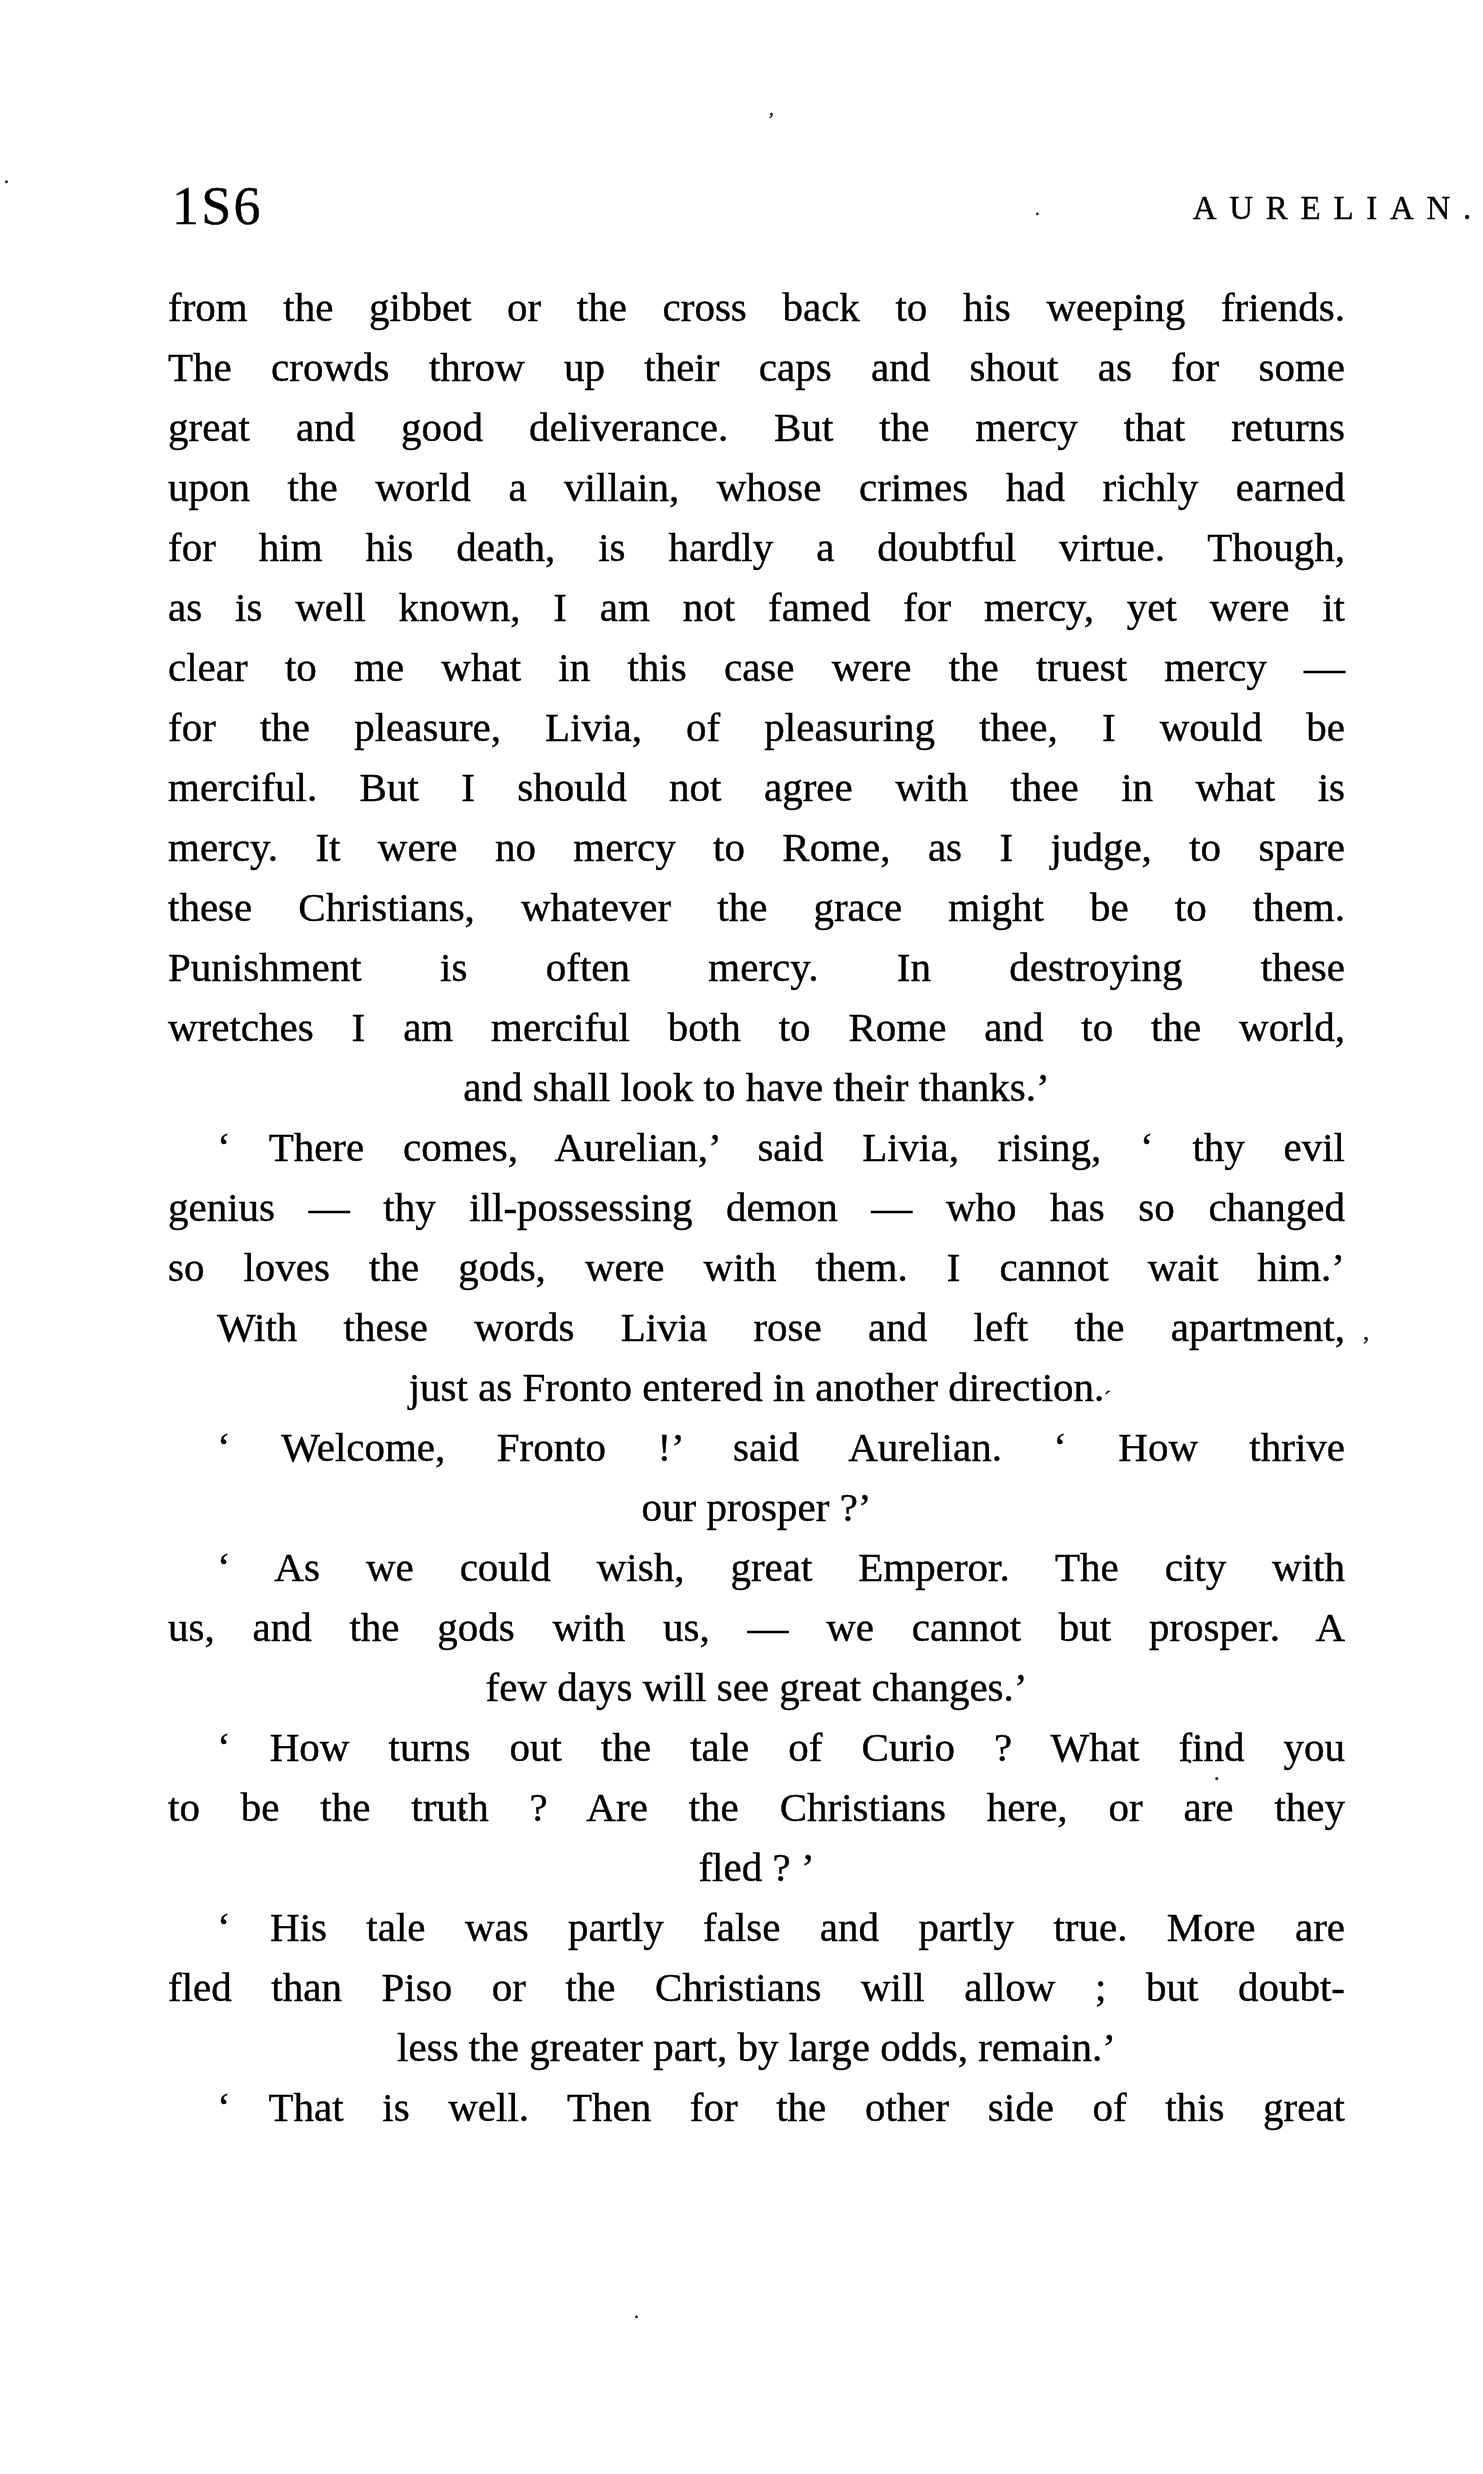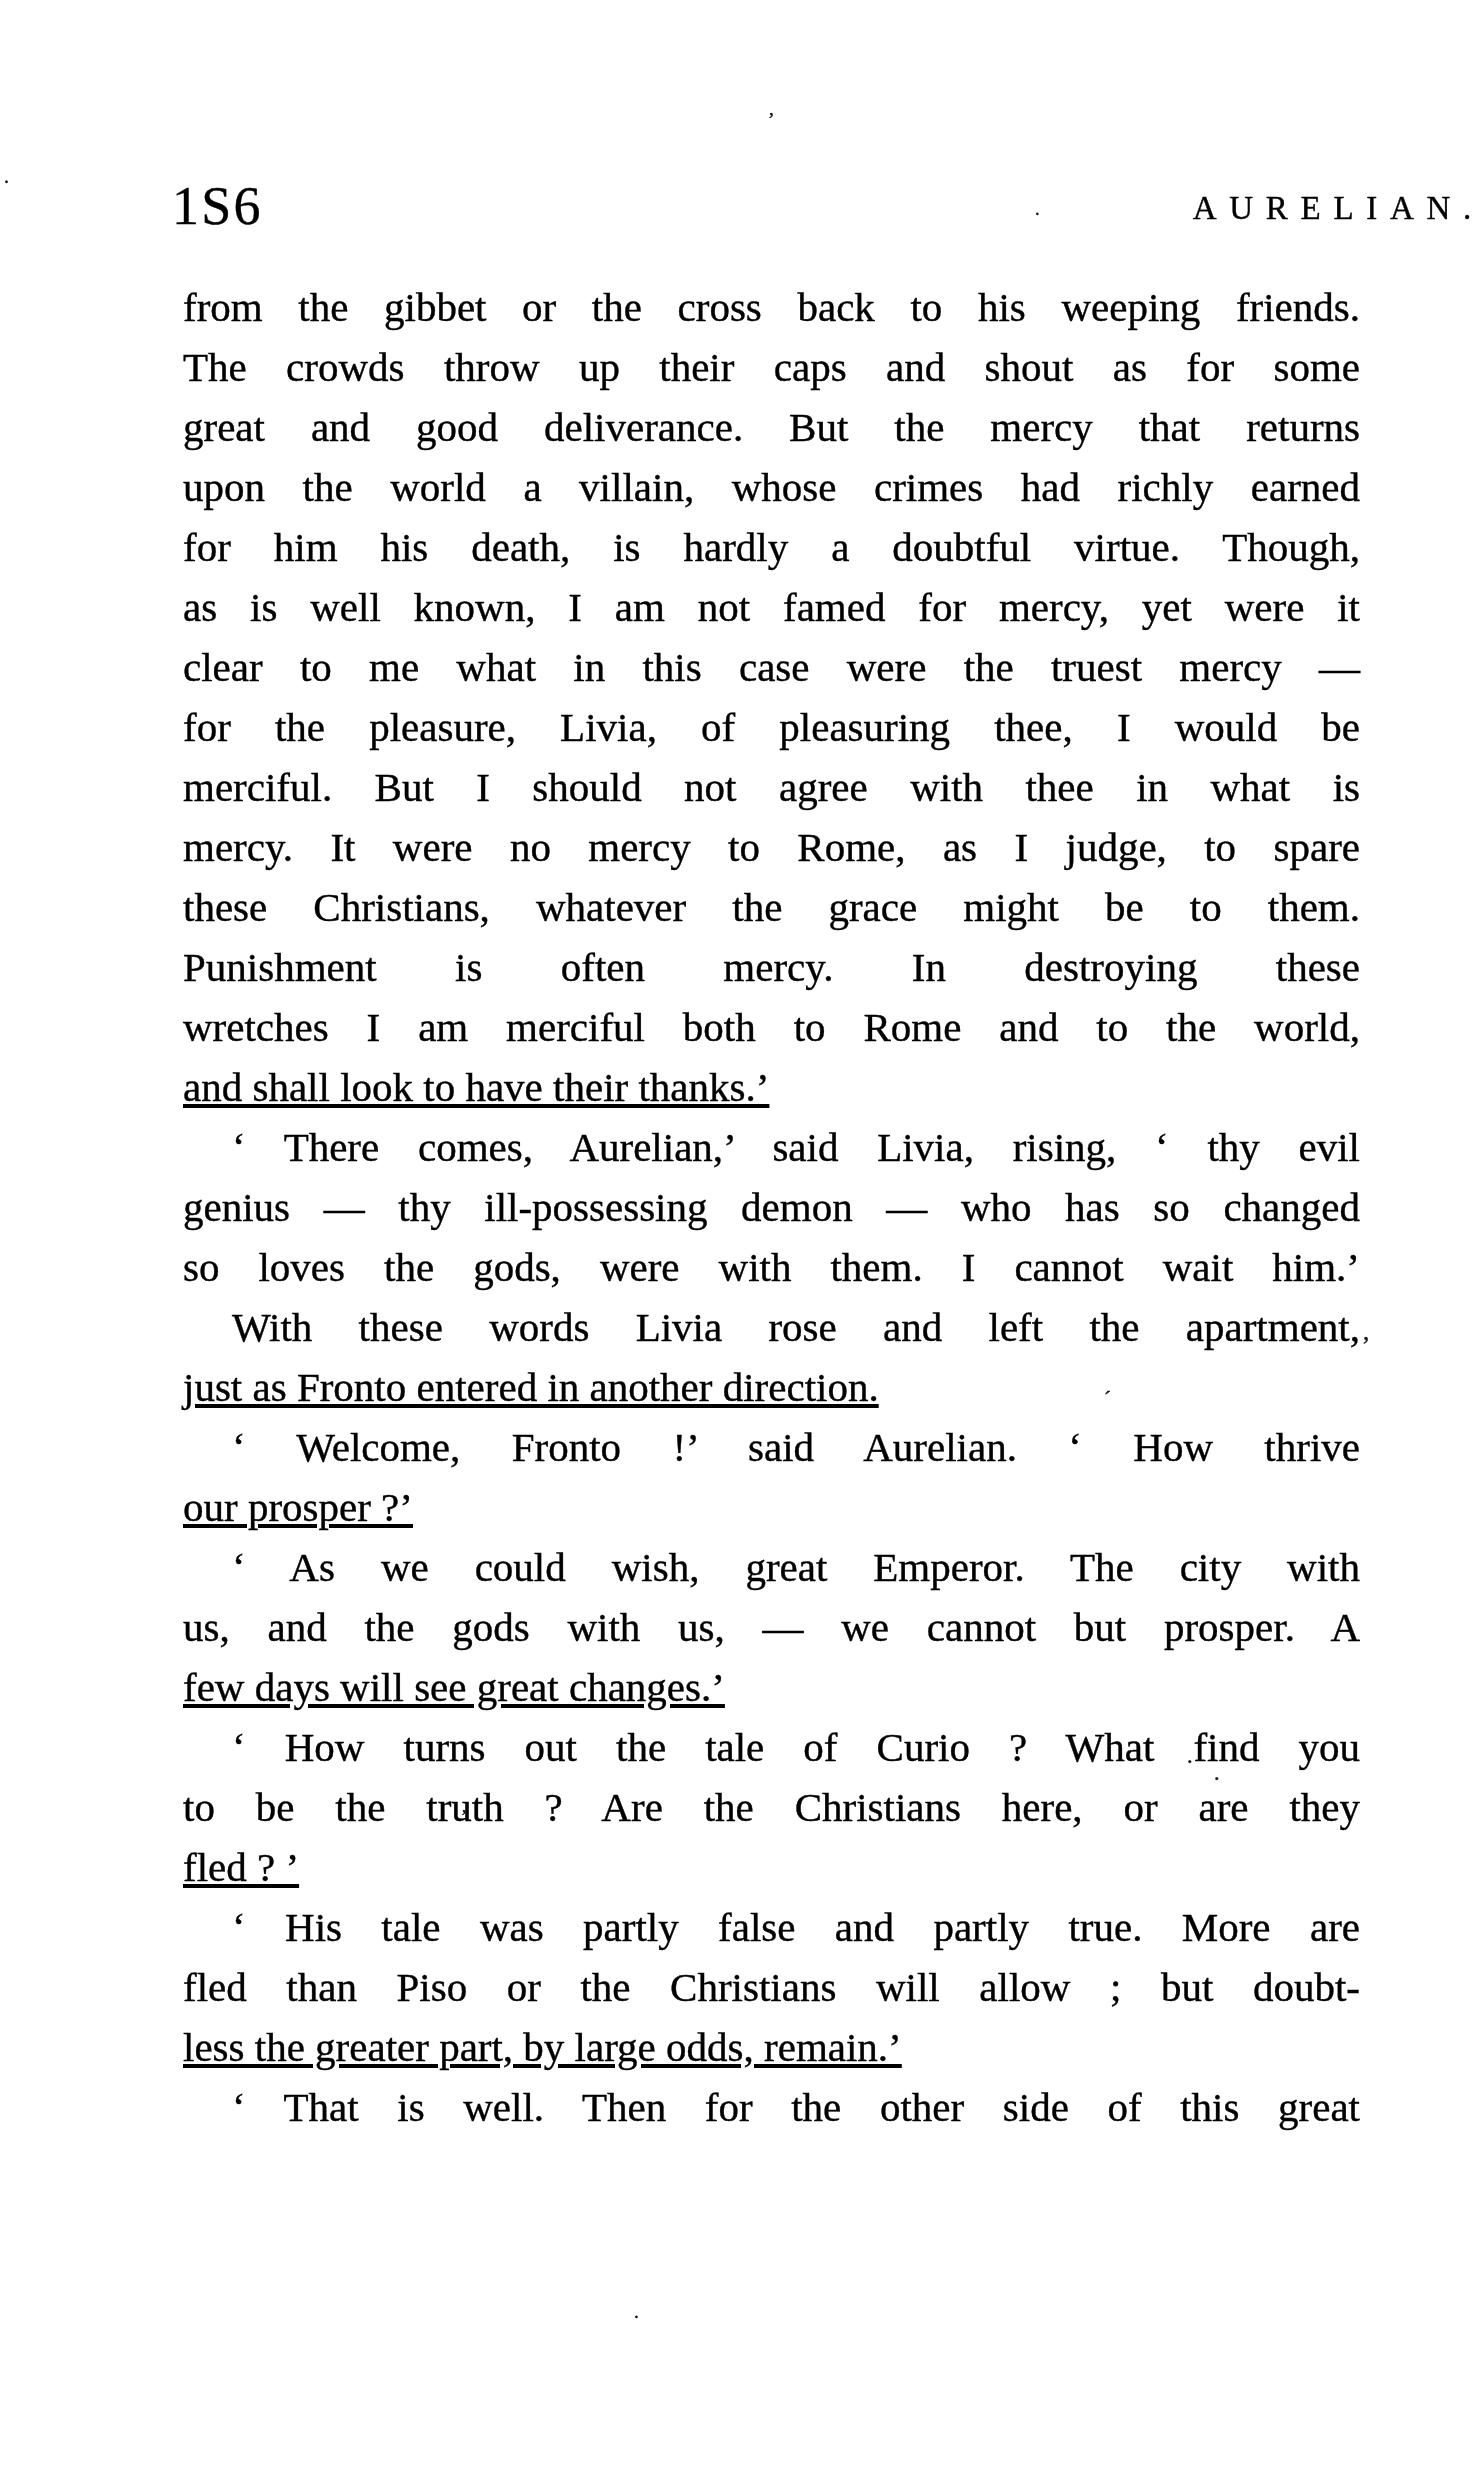--- a/index.html
+++ b/index.html
@@ -31,32 +31,31 @@
     font-size: 33px;
     line-height: 1;
     letter-spacing: 12.7px;
     text-indent: 12.7px;
   }
   .text-block {
     position: absolute;
     left: 168px;
     top: 277px;
     width: 1177px;
-    margin-left: 15px;
   }
   .line {
     font-size: 41px;
     line-height: 60px;
     height: 60px;
   }
   .line.just {
     text-align: justify;
     text-align-last: justify;
   }
-  .line.flush { text-align: left; text-decoration: underline; }
+  .line.flush { text-align: center; }
   .line.indent { padding-left: 49px; }
   .artifact {
     position: absolute;
     color: #1a1a1a;
     font-size: 21px;
     line-height: 1;
   }
 </style>
 </head>
 <body>

